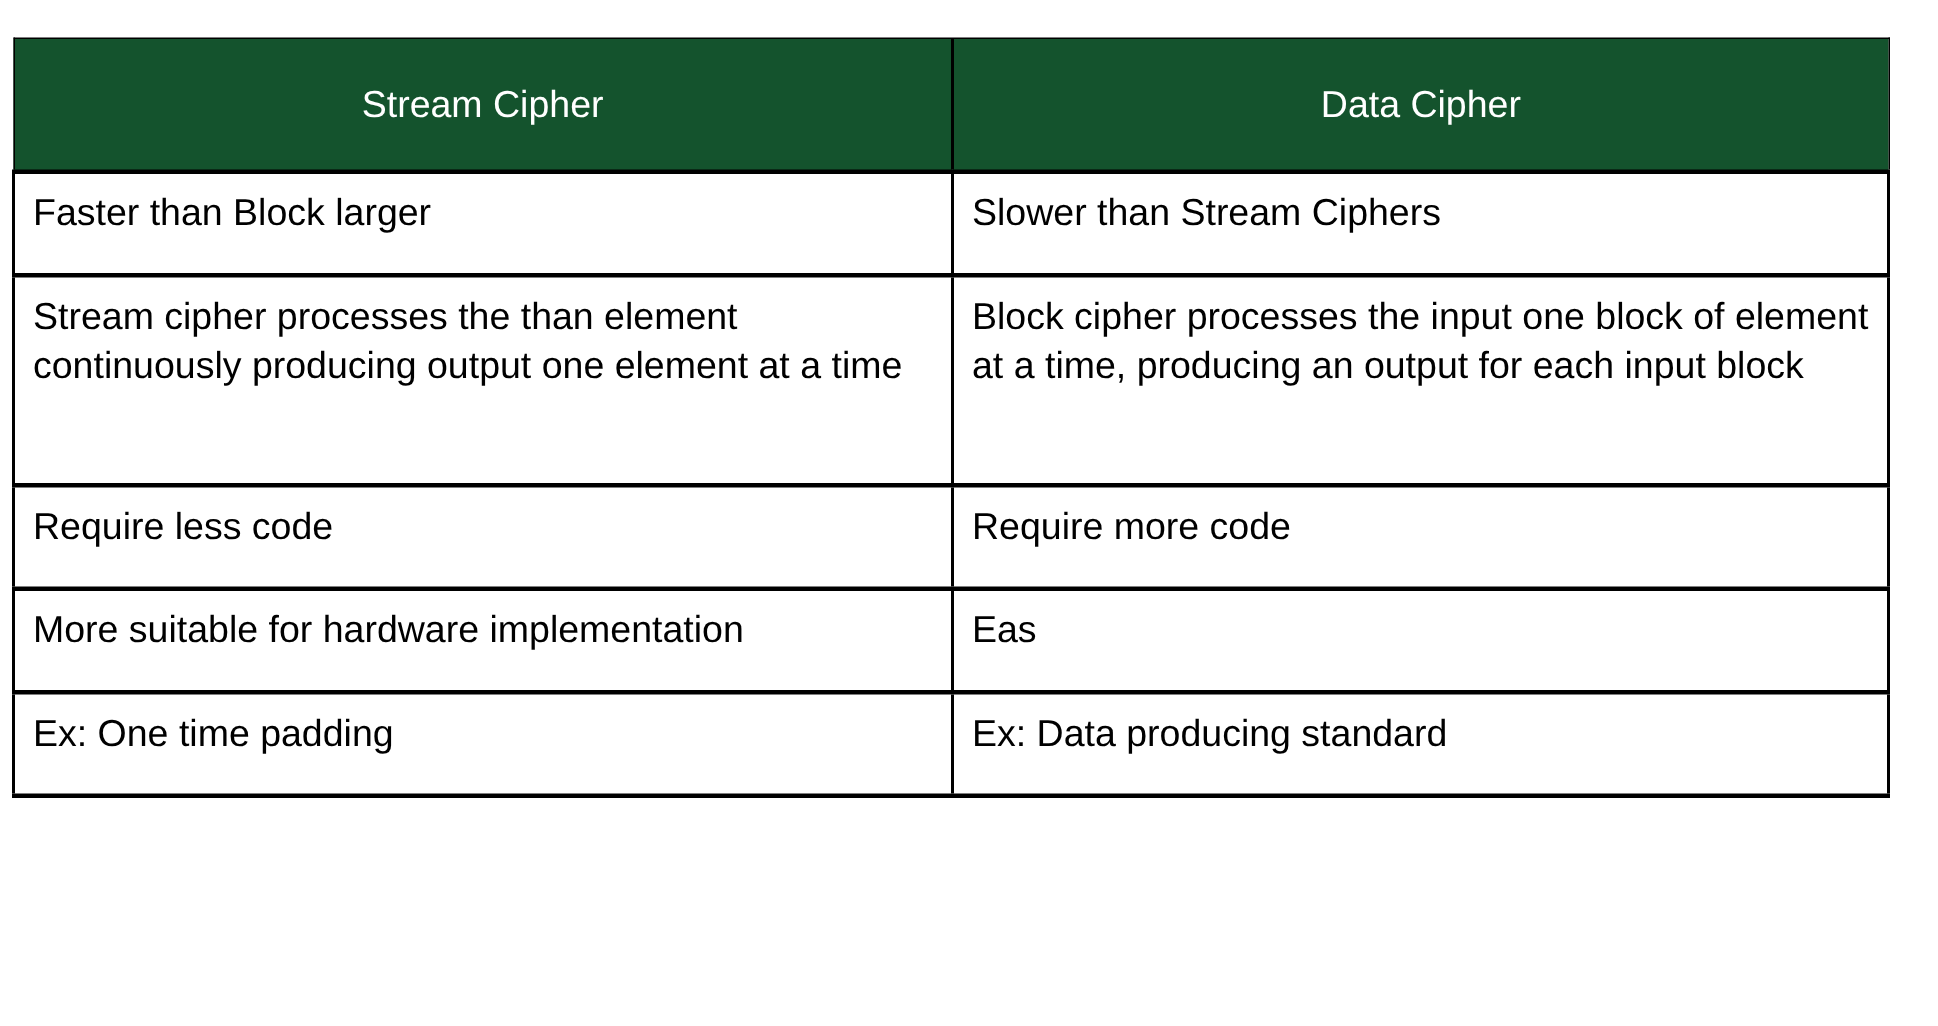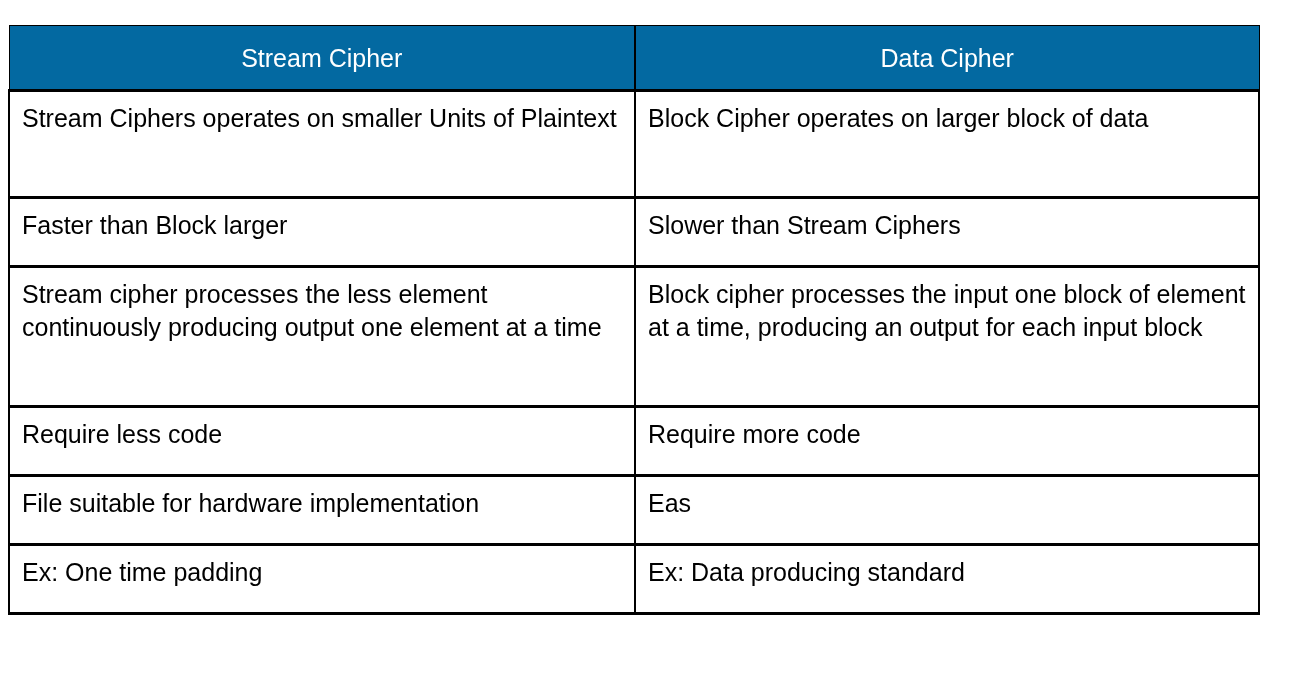--- a/index.html
+++ b/index.html
@@ -29,29 +29,29 @@
     border-collapse: collapse;
     table-layout: fixed;
     background: #ffffff;
   }
 
   .compare-table col.col-left  { width: 626px; }
   .compare-table col.col-right { width: 624px; }
 
   
   .compare-table thead th {
-    background: #0369a1;
+    background: #14532d;
     color: #ffffff;
     font-size: 25px;
     font-weight: normal;
     line-height: 1.2;
     text-align: center;
     vertical-align: middle;
     height: 63px;
-    padding: 0 10px;
+    padding: 12px 10px;
     border: 1px solid #000000;
     border-bottom: 3px solid #000000;
   }
   .compare-table thead th.th-left  { border-right: 2px solid #000000; }
   .compare-table thead th.th-right { border-left: 0; }
 
   
   .compare-table tbody td {
     font-size: 25px;
     color: #000000;
@@ -91,59 +91,51 @@
 
     <thead>
       <tr>
         <th class="th-left">Stream Cipher</th>
         <th class="th-right">Data Cipher</th>
       </tr>
     </thead>
 
     <tbody>
 
-      <tr class="row-h2">
-        <td class="cell-left">
-          <span class="cell-text">Stream Ciphers operates on smaller Units of Plaintext</span>
-        </td>
-        <td class="cell-right">
-          <span class="cell-text">Block Cipher operates on larger block of data</span>
-        </td>
-      </tr>
 
       <tr class="row-h1">
         <td class="cell-left">
           <span class="cell-text">Faster than Block larger</span>
         </td>
         <td class="cell-right">
           <span class="cell-text">Slower than Stream Ciphers</span>
         </td>
       </tr>
 
       <tr class="row-h3">
         <td class="cell-left">
-          <span class="cell-text">Stream cipher processes the less element continuously producing output one element at a time</span>
+          <span class="cell-text">Stream cipher processes the than element continuously producing output one element at a time</span>
         </td>
         <td class="cell-right">
           <span class="cell-text">Block cipher processes the input one block of element at a time, producing an output for each input block</span>
         </td>
       </tr>
 
       <tr class="row-h1">
         <td class="cell-left">
           <span class="cell-text">Require less code</span>
         </td>
         <td class="cell-right">
           <span class="cell-text">Require more code</span>
         </td>
       </tr>
 
       <tr class="row-h1">
         <td class="cell-left">
-          <span class="cell-text">File suitable for hardware implementation</span>
+          <span class="cell-text">More suitable for hardware implementation</span>
         </td>
         <td class="cell-right">
           <span class="cell-text">Eas</span>
         </td>
       </tr>
 
       <tr class="row-h1">
         <td class="cell-left">
           <span class="cell-text">Ex: One time padding</span>
         </td>

